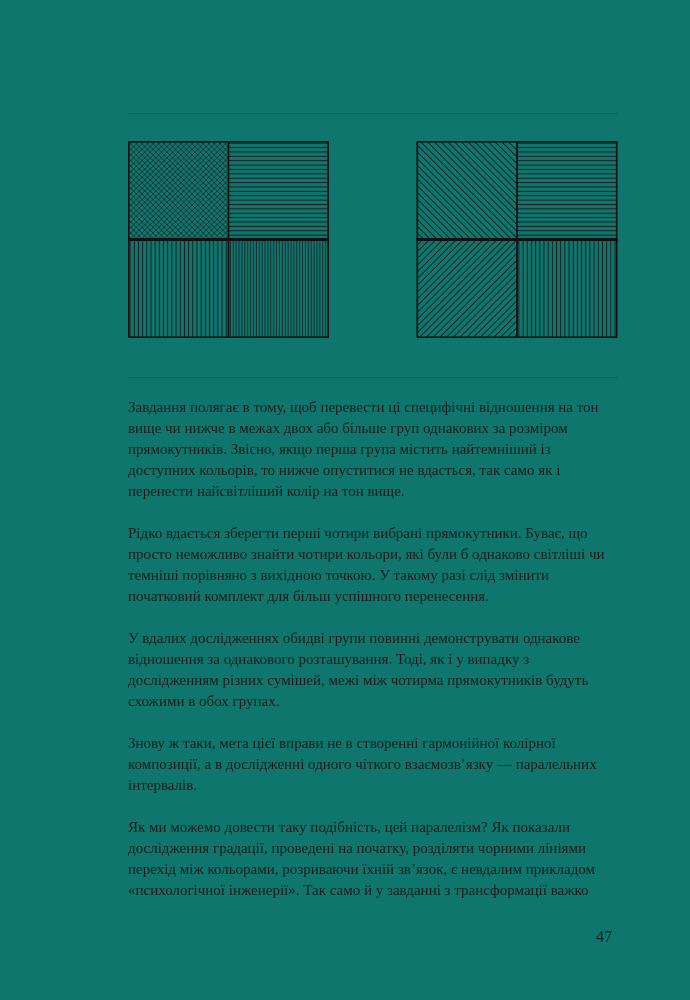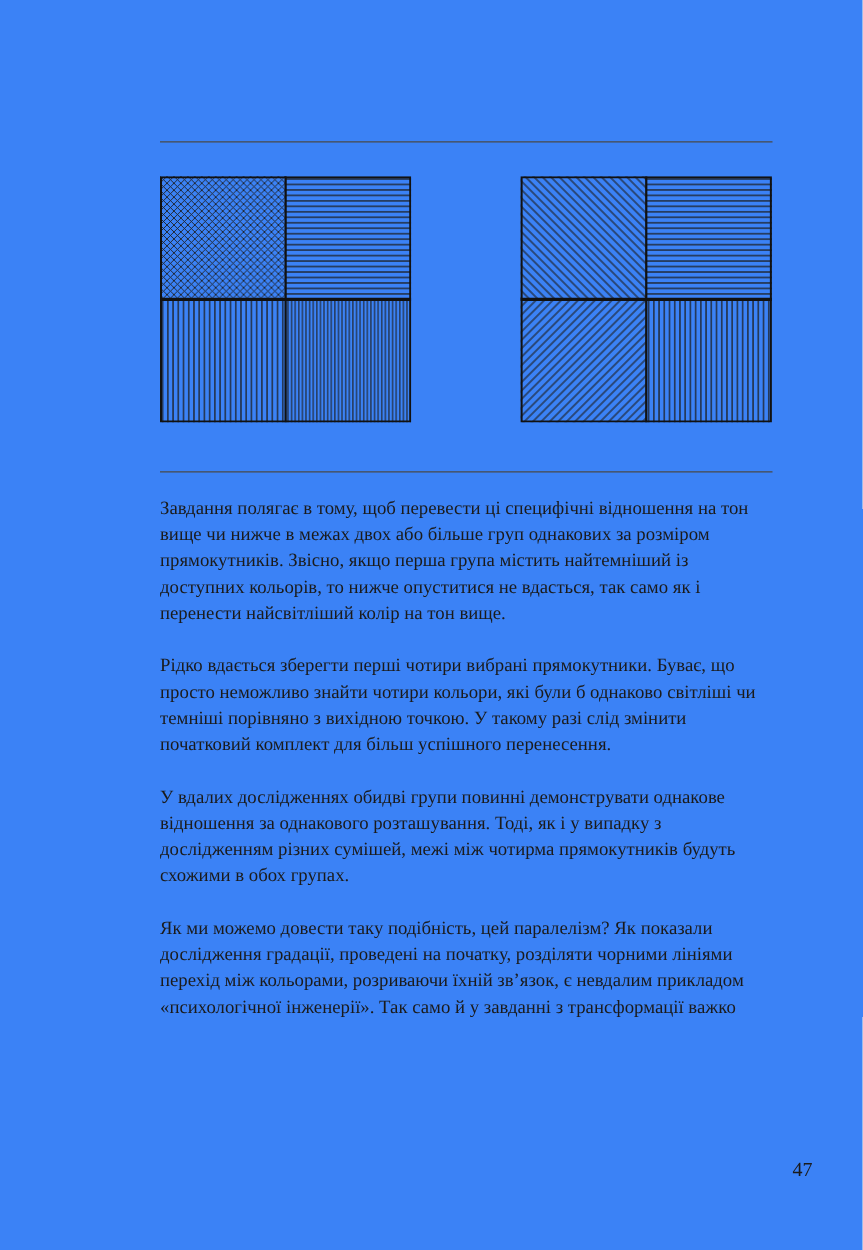--- a/index.html
+++ b/index.html
@@ -2,21 +2,21 @@
 <html><head>
 <meta charset="utf-8">
 <style>
   * { box-sizing: border-box; }
   html, body { margin: 0; padding: 0; background: #e8e8e8; }
   .page {
     position: relative;
     width: 690px;
     height: 1000px;
     margin: 0 auto;
-    background: #3b82f6;
+    background: #0f766e;
     font-family: "Liberation Serif", "DejaVu Serif", serif;
     color: #1b1b1b;
     overflow: hidden;
   }
   .rule {
     position: absolute;
     left: 128px;
     width: 490px;
     height: 0;
     border: none;
@@ -41,21 +41,21 @@
     left: 128px;
     width: 492px;
     font-size: 15px;
     line-height: 21px;
     text-align: left;
   }
   .text-block p { margin: 0 0 21px 0; }
   .text-block p:last-child { margin-bottom: 15px; }
   .page-number {
     position: absolute;
-    left: 634px;
+    left: 596px;
     top: 928px;
     font-size: 16px;
     color: #1b1b1b;
   }
   .defs-svg { position: absolute; width: 0; height: 0; }
 </style>
 </head>
 <body>
 
 <div class="page">
@@ -112,18 +112,19 @@
     </figure>
 
   </div>
 
   <hr class="rule rule-mid">
 
   <div class="text-block">
     <p>Завдання полягає в тому, щоб перевести ці специфічні відношення на тон вище чи нижче в межах двох або більше груп однакових за розміром прямокутників. Звісно, якщо перша група містить найтемніший із доступних кольорів, то нижче опуститися не вдасться, так само як і перенести найсвітліший колір на тон вище.</p>
     <p>Рідко вдається зберегти перші чотири вибрані прямокутники. Буває, що просто неможливо знайти чотири кольори, які були б однаково світліші чи темніші порівняно з вихідною точкою. У такому разі слід змінити початковий комплект для більш успішного перенесення.</p>
     <p>У вдалих дослідженнях обидві групи повинні демонструвати однакове відношення за однакового розташування. Тоді, як і у випадку з дослідженням різних сумішей, межі між чотирма прямокутників будуть схожими в обох групах.</p>
+    <p>Знову ж таки, мета цієї вправи не в створенні гармонійної колірної композиції, а в дослідженні одного чіткого взаємозв’язку — паралельних інтервалів.</p>
     <p>Як ми можемо довести таку подібність, цей паралелізм? Як показали дослідження градації, проведені на початку, розділяти чорними лініями перехід між кольорами, розриваючи їхній зв’язок, є невдалим прикладом «психологічної інженерії». Так само й у завданні з трансформації важко</p>
   </div>
 
   <div class="page-number">47</div>
 
 </div>
 
 </body></html>

